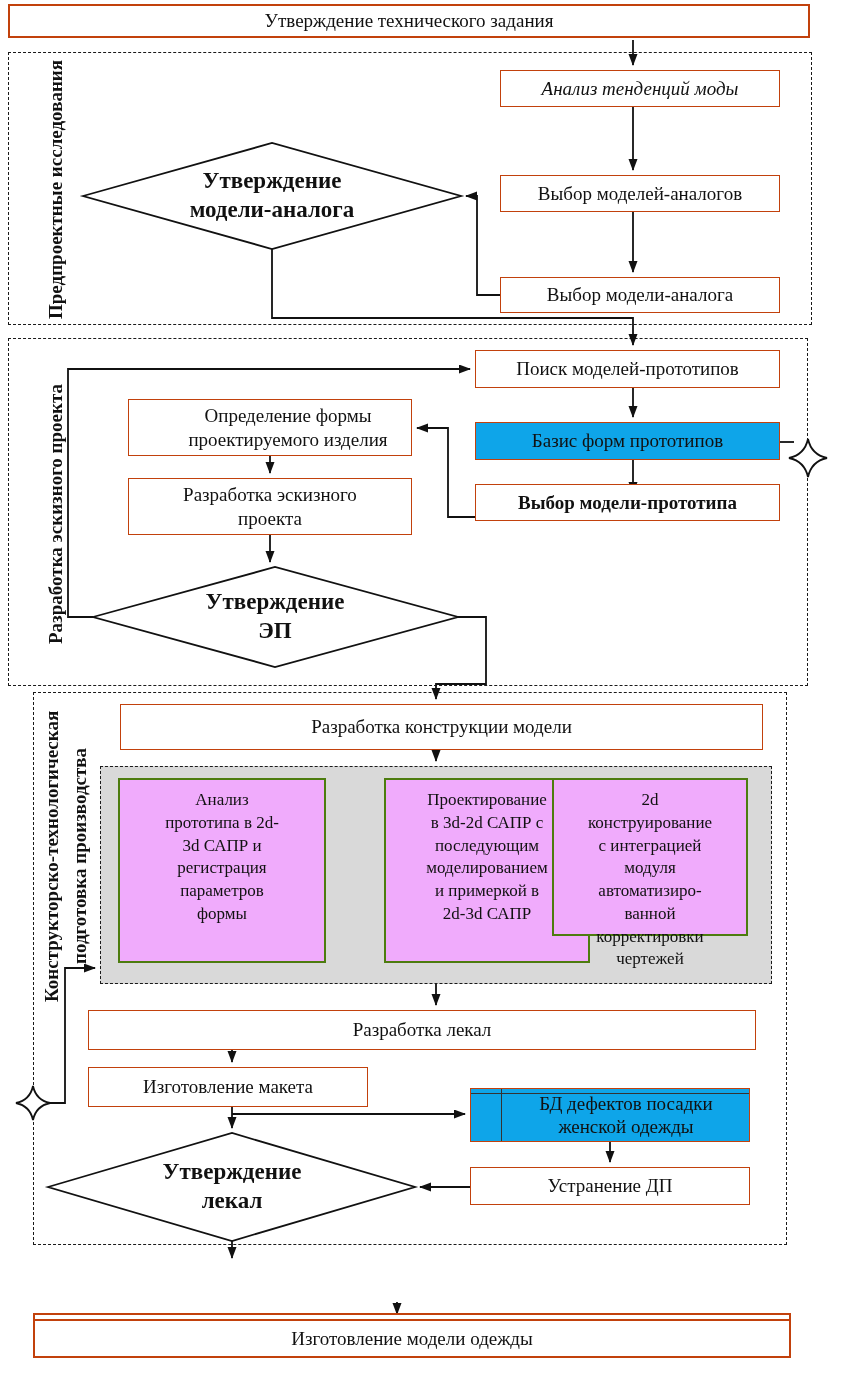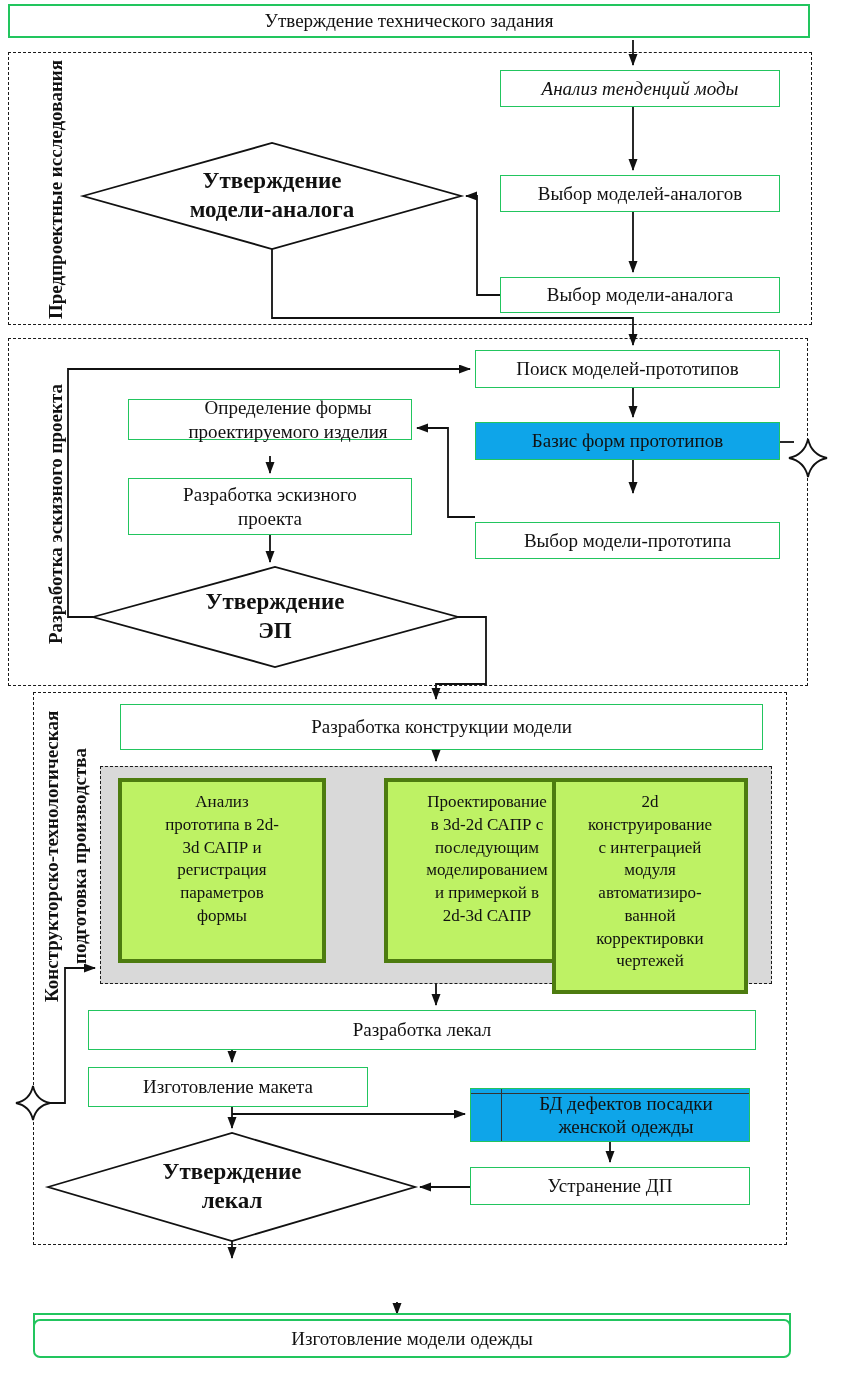--- a/index.html
+++ b/index.html
@@ -1,42 +1,42 @@
 <!DOCTYPE html>
 <html><head>
 <meta charset="utf-8">
 <style>
   html,body{margin:0;padding:0;background:#fff;}
   .canvas{
     position:relative;width:860px;height:1376px;background:#fff;
     font-family:"Liberation Serif", serif;color:#111;overflow:hidden;
   }
   .node{
-    position:absolute;box-sizing:border-box;background:#fff;border:2px solid #22c55e;
+    position:absolute;box-sizing:border-box;background:#fff;border:2px solid #c2410c;
     display:flex;align-items:center;justify-content:center;text-align:center;
     font-size:19px;line-height:1.22;white-space:pre-line;z-index:10;
   }
   .node.thin{border-width:1.6px;}
   .node.shaded{background:#0ea5e9;}
   .section{
     position:absolute;box-sizing:border-box;border:1.6px dashed #1a1a1a;background:transparent;z-index:1;
   }
   .graybin{
     position:absolute;box-sizing:border-box;border:1.6px dashed #1a1a1a;background:#d9d9d9;z-index:4;
   }
   .vlabel{
     position:absolute;z-index:6;writing-mode:vertical-rl;transform:rotate(180deg);
     font-size:19px;font-weight:bold;text-align:center;white-space:pre-line;line-height:1.45;
   }
   .diamond-text{
     position:absolute;z-index:10;display:flex;align-items:center;justify-content:center;
     text-align:center;font-size:23px;line-height:1.25;white-space:pre-line;background:transparent;font-weight:bold;
   }
   .cadbox{
-    position:absolute;box-sizing:border-box;background:#bef264;border:4px solid #4d7c0f;
+    position:absolute;box-sizing:border-box;background:#f0abfc;border:2px solid #4d7c0f;
     font-size:17px;line-height:1.34;text-align:center;white-space:pre-line;
     padding-top:9px;z-index:10;
   }
   .bd-inner-top{position:absolute;left:0;right:0;top:4px;border-top:1.5px solid #333;}
   .bd-inner-left{position:absolute;top:0;bottom:0;left:30px;border-left:1.5px solid #333;}
   svg.wires{position:absolute;left:0;top:0;z-index:5;}
 </style>
 </head>
 <body>
 
@@ -96,43 +96,43 @@
   <div class="node" style="left:8px;top:4px;width:802px;height:34px;">Утверждение технического задания</div>
 
   <div class="node thin" style="left:500px;top:70px;width:280px;height:37px;font-style:italic;">Анализ тенденций моды</div>
   <div class="node thin" style="left:500px;top:175px;width:280px;height:37px;">Выбор моделей-аналогов</div>
   <div class="node thin" style="left:500px;top:277px;width:280px;height:36px;">Выбор модели-аналога</div>
   <div class="diamond-text" style="left:152px;top:168px;width:240px;height:56px;">Утверждение
 модели-аналога</div>
 
   <div class="node thin" style="left:475px;top:350px;width:305px;height:38px;">Поиск моделей-прототипов</div>
   <div class="node thin shaded" style="left:475px;top:422px;width:305px;height:38px;">Базис форм прототипов</div>
-  <div class="node thin" style="left:475px;top:522px;width:305px;height:37px;">Выбор модели-прототипа</div>
-  <div class="node thin" style="left:128px;top:399px;width:284px;height:41px;padding-left:36px;">Определение формы
+  <div class="node thin" style="left:475px;top:484px;width:305px;height:37px;font-weight:bold;">Выбор модели-прототипа</div>
+  <div class="node thin" style="left:128px;top:399px;width:284px;height:57px;padding-left:36px;">Определение формы
 проектируемого изделия</div>
   <div class="node thin" style="left:128px;top:478px;width:284px;height:57px;">Разработка эскизного
 проекта</div>
   <div class="diamond-text" style="left:155px;top:591px;width:240px;height:52px;">Утверждение
 ЭП</div>
 
   <div class="node thin" style="left:120px;top:704px;width:643px;height:46px;">Разработка конструкции модели</div>
 
   <div class="cadbox" style="left:118px;top:778px;width:208px;height:185px;">Анализ
 прототипа в 2d-
 3d САПР и
 регистрация
 параметров
 формы</div>
   <div class="cadbox" style="left:336px;top:778px;width:206px;height:185px;margin-left:48px;">Проектирование
 в 3d-2d САПР с
 последующим
 моделированием
 и примеркой в
 2d-3d САПР</div>
-  <div class="cadbox" style="left:552px;top:778px;width:196px;height:216px;">2d
+  <div class="cadbox" style="left:552px;top:778px;width:196px;height:158px;">2d
 конструирование
 с интеграцией
 модуля
 автоматизиро-
 ванной
 корректировки
 чертежей</div>
 
   <div class="node thin" style="left:88px;top:1010px;width:668px;height:40px;">Разработка лекал</div>
   <div class="node thin" style="left:88px;top:1067px;width:280px;height:40px;">Изготовление макета</div>
@@ -142,15 +142,15 @@
     <span class="bd-inner-left"></span>
     <span>БД дефектов посадки
 женской одежды</span>
   </div>
 
   <div class="node thin" style="left:470px;top:1167px;width:280px;height:38px;">Устранение ДП</div>
   <div class="diamond-text" style="left:112px;top:1161px;width:240px;height:52px;">Утверждение
 лекал</div>
 
   <div class="node" style="left:33px;top:1313px;width:758px;height:31px;">Оценка проектных решений</div>
-  <div class="node" style="left:33px;top:1319px;width:758px;height:39px;border-radius:7px;">Изготовление модели одежды</div>
+  <div class="node" style="left:33px;top:1319px;width:758px;height:39px;">Изготовление модели одежды</div>
 
 </div>
 
 </body></html>

